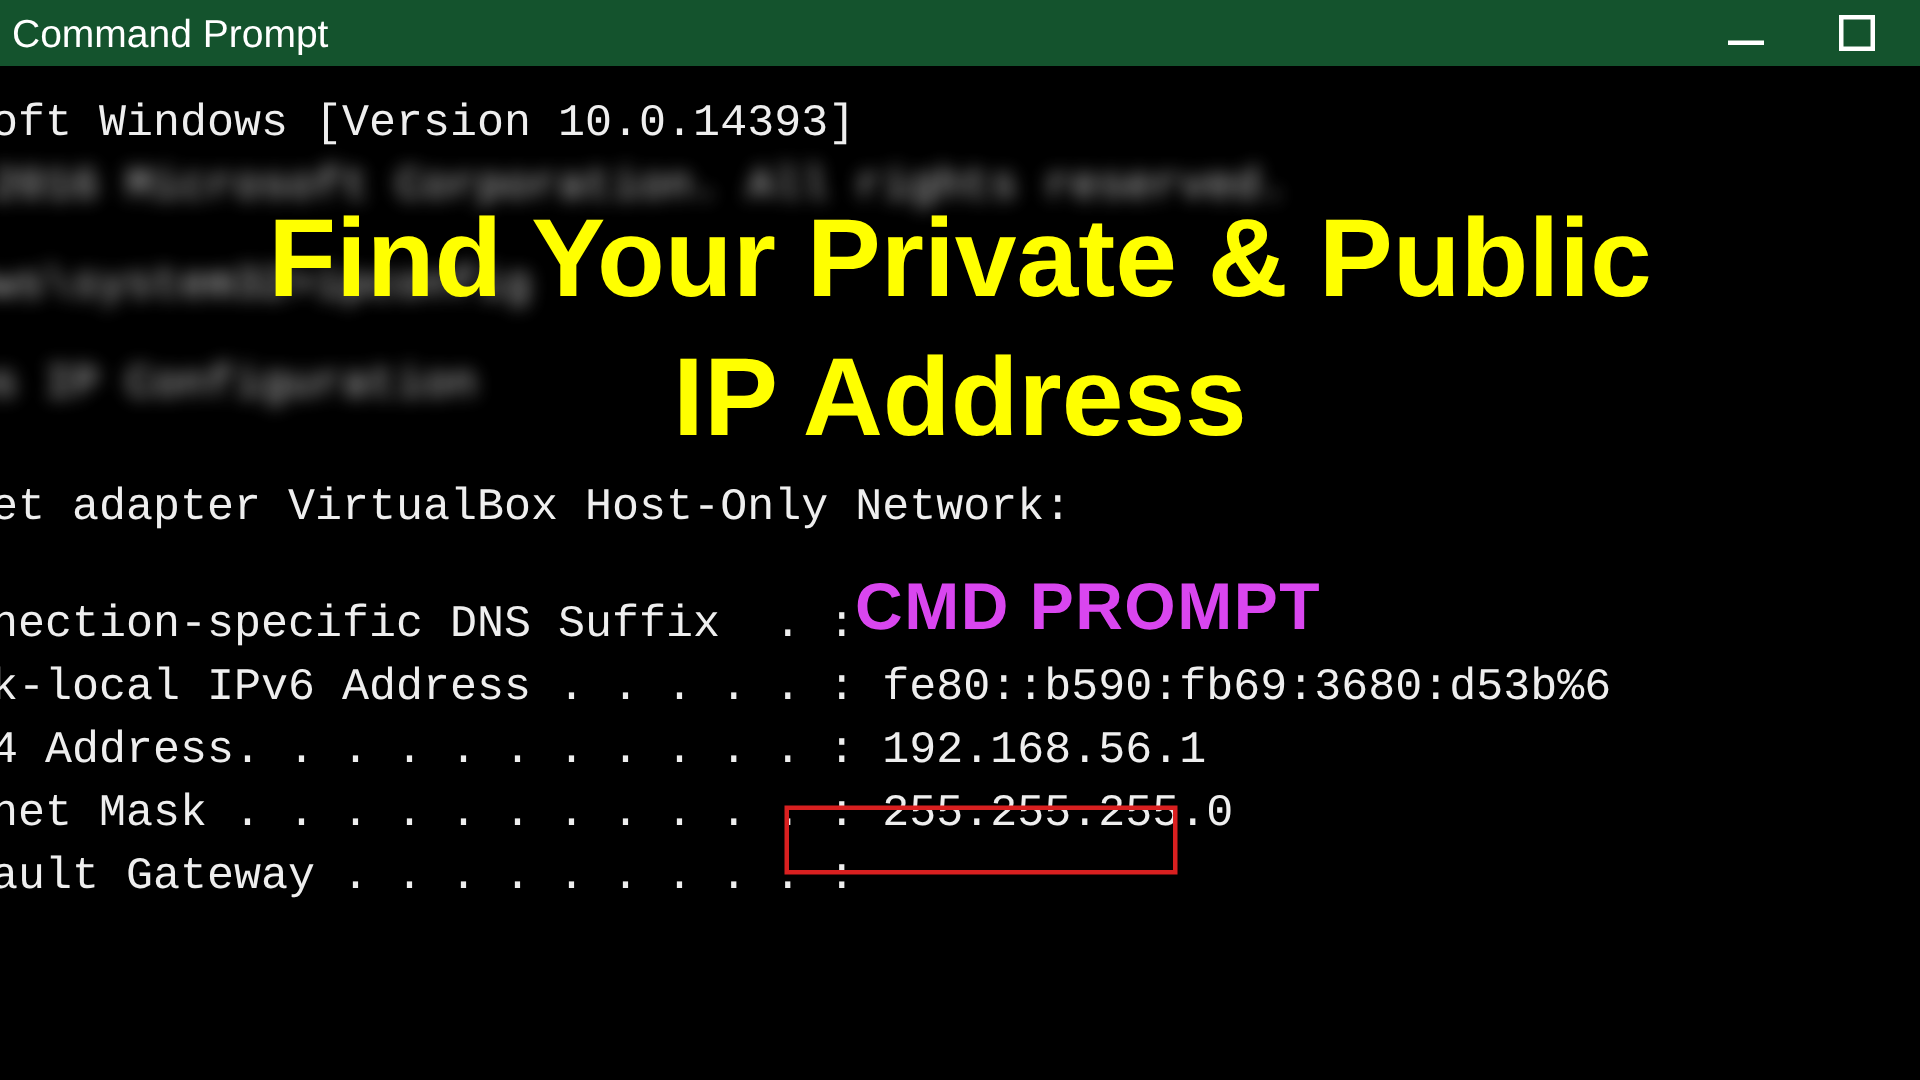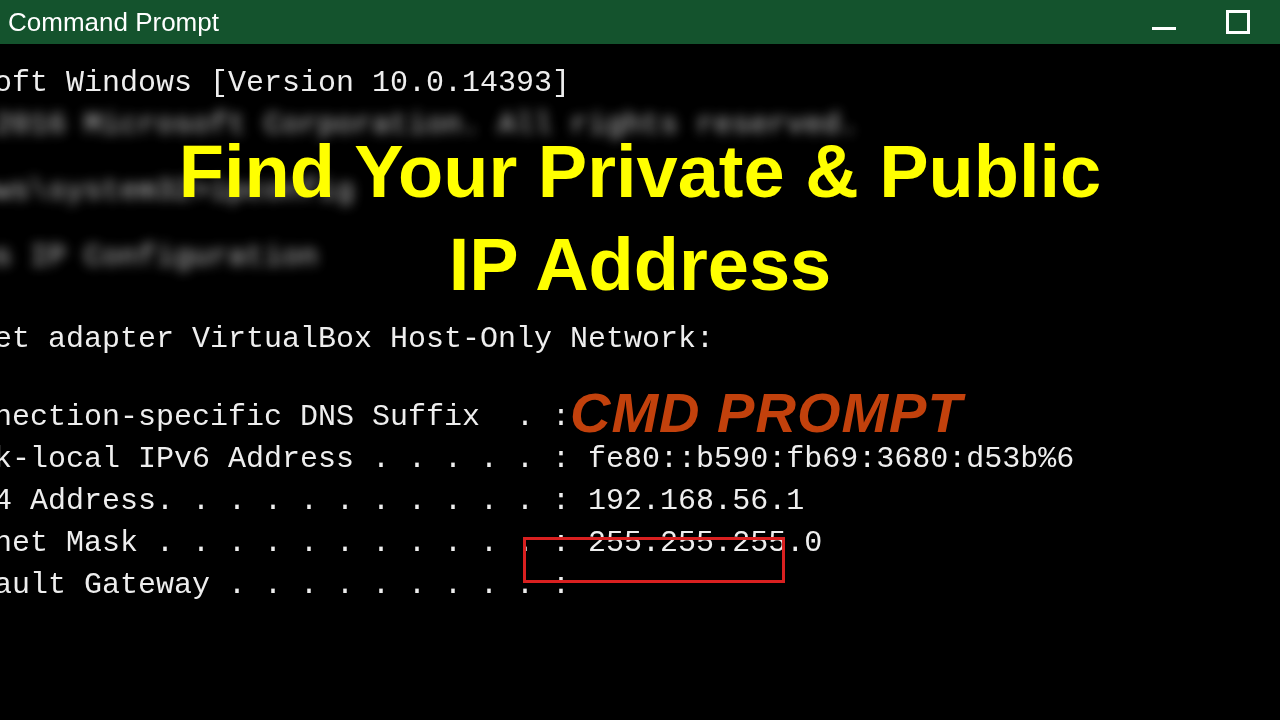--- a/index.html
+++ b/index.html
@@ -73,27 +73,26 @@
       font-size: 74px;
       font-weight: bold;
       line-height: 1.25;
       z-index: 10;
       margin-top: 28px;
     }
     .overlay-sub {
       position: absolute;
       top: 380px;
       left: 570px;
-      color: #c2410c;
+      color: #d946ef;
       font-family: "Arial Black", Arial, sans-serif;
-      font-size: 56px;
+      font-size: 44px;
       font-weight: 900;
       z-index: 10;
       letter-spacing: 1px;
-      font-style: italic;
     }
     .network-section {
       margin-top: 40px;
     }
     .ipv4-box {
       position: absolute;
       top: 537px;
       left: 523px;
       width: 262px;
       height: 46px;

